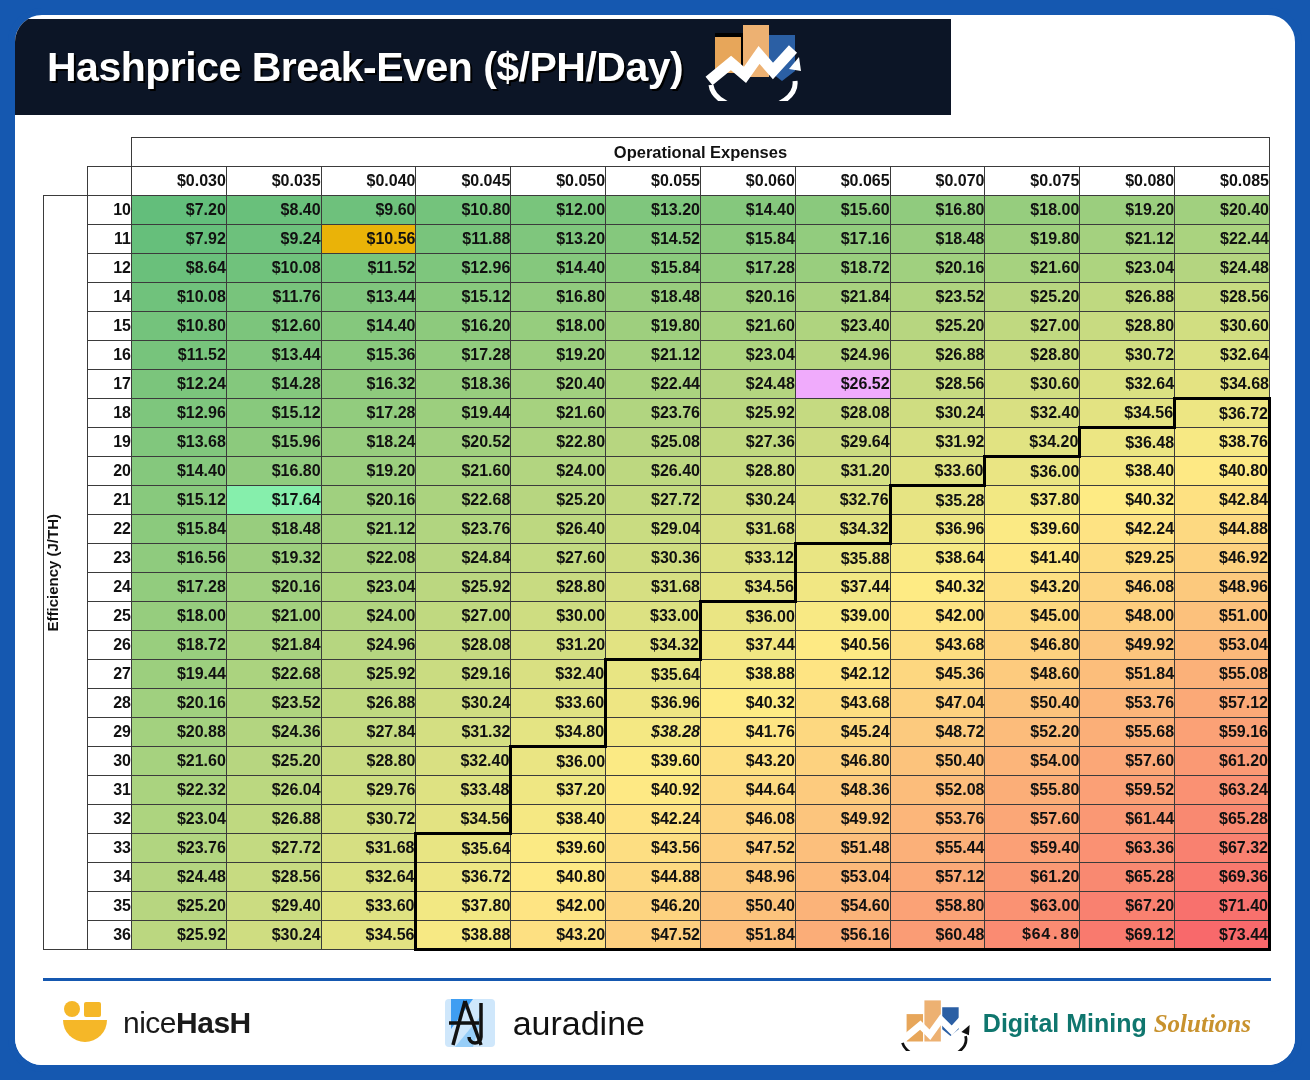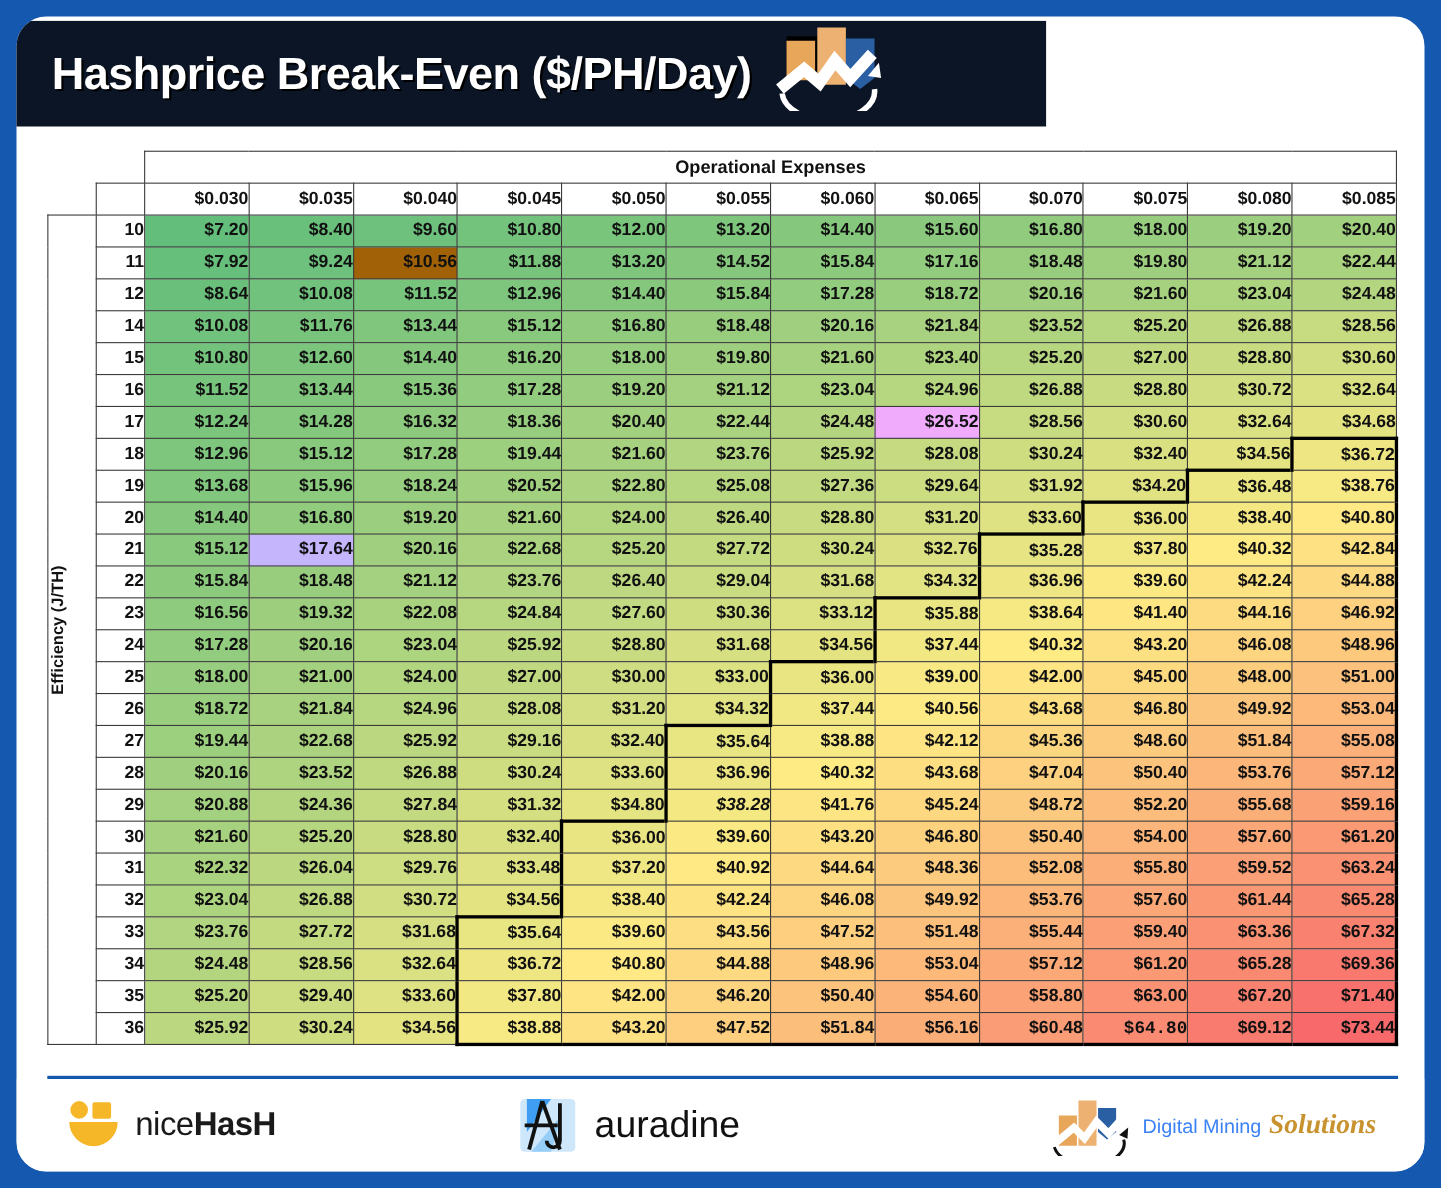--- a/index.html
+++ b/index.html
@@ -91,21 +91,21 @@
     position:absolute; left:0; bottom:0; width:100%; height:84px;
     background:#ffffff;
     display:flex; align-items:center; justify-content:space-between;
     padding:0 44px; box-sizing:border-box;
   }
   .logo{ display:flex; align-items:center; }
   .logo-text{ font-size:30px; color:#1a1a1a; letter-spacing:-0.5px; }
   .nh-light{ font-weight:400; }
   .nh-bold{ font-weight:bold; }
   .aur-text{ font-size:34px; color:#111; letter-spacing:0px; font-weight:400;}
-  .dms-a{ font-size:18px; font-weight:normal; color:#3b82f6; }
+  .dms-a{ font-size:25px; font-weight:bold; color:#0f766e; }
   .dms-b{ font-size:25px; font-weight:bold; color:#c8922e; font-style:italic;
           font-family:"Liberation Serif", serif; margin-left:7px;}
   #footrule{
     position:absolute; left:28px; bottom:84px; width:1228px; height:3px;
     background:#1558b0;
   }
 </style>
 </head>
 <body>
 
@@ -167,21 +167,21 @@
           <td class="cell" style="background: rgb(138, 201, 125);">$15.60</td>
           <td class="cell" style="background: rgb(144, 203, 126);">$16.80</td>
           <td class="cell" style="background: rgb(150, 205, 126);">$18.00</td>
           <td class="cell" style="background: rgb(155, 206, 126);">$19.20</td>
           <td class="cell" style="background: rgb(161, 208, 127);">$20.40</td>
         </tr>
         <tr>
           <td class="rowhead">11</td>
           <td class="cell" style="background: rgb(102, 191, 123);">$7.92</td>
           <td class="cell" style="background: rgb(109, 193, 124);">$9.24</td>
-          <td class="cell" style="background: #a16207;">$10.56</td>
+          <td class="cell" style="background: #eab308;">$10.56</td>
           <td class="cell" style="background: rgb(121, 196, 124);">$11.88</td>
           <td class="cell" style="background: rgb(127, 198, 125);">$13.20</td>
           <td class="cell" style="background: rgb(133, 200, 125);">$14.52</td>
           <td class="cell" style="background: rgb(139, 202, 125);">$15.84</td>
           <td class="cell" style="background: rgb(146, 204, 126);">$17.16</td>
           <td class="cell" style="background: rgb(152, 205, 126);">$18.48</td>
           <td class="cell" style="background: rgb(158, 207, 126);">$19.80</td>
           <td class="cell" style="background: rgb(164, 209, 127);">$21.12</td>
           <td class="cell" style="background: rgb(170, 211, 127);">$22.44</td>
         </tr>
@@ -301,21 +301,21 @@
           <td class="cell" style="background: rgb(200, 219, 129);">$28.80</td>
           <td class="cell" style="background: rgb(211, 223, 130);">$31.20</td>
           <td class="cell" style="background: rgb(223, 226, 130);">$33.60</td>
           <td class="cell bt bl" style="background: rgb(234, 229, 131);">$36.00</td>
           <td class="cell" style="background: rgb(245, 232, 131);">$38.40</td>
           <td class="cell br" style="background: rgb(254, 233, 132);">$40.80</td>
         </tr>
         <tr>
           <td class="rowhead">21</td>
           <td class="cell" style="background: rgb(136, 201, 125);">$15.12</td>
-          <td class="cell" style="background: #c4b5fd; margin-top: 20px;">$17.64</td>
+          <td class="cell" style="background: #86efac; margin-top: 20px;">$17.64</td>
           <td class="cell" style="background: rgb(160, 208, 127);">$20.16</td>
           <td class="cell" style="background: rgb(171, 211, 127);">$22.68</td>
           <td class="cell" style="background: rgb(183, 214, 128);">$25.20</td>
           <td class="cell" style="background: rgb(195, 218, 129);">$27.72</td>
           <td class="cell" style="background: rgb(207, 221, 129);">$30.24</td>
           <td class="cell" style="background: rgb(219, 225, 130);">$32.76</td>
           <td class="cell bt bl" style="background: rgb(230, 228, 131);">$35.28</td>
           <td class="cell" style="background: rgb(242, 232, 131);">$37.80</td>
           <td class="cell" style="background: rgb(254, 235, 132);">$40.32</td>
           <td class="cell br" style="background: rgb(254, 225, 130);">$42.84</td>
@@ -340,21 +340,21 @@
           <td class="cell" style="background: rgb(143, 203, 126);">$16.56</td>
           <td class="cell" style="background: rgb(156, 206, 126);">$19.32</td>
           <td class="cell" style="background: rgb(169, 210, 127);">$22.08</td>
           <td class="cell" style="background: rgb(182, 214, 128);">$24.84</td>
           <td class="cell" style="background: rgb(194, 218, 129);">$27.60</td>
           <td class="cell" style="background: rgb(207, 221, 129);">$30.36</td>
           <td class="cell" style="background: rgb(220, 225, 130);">$33.12</td>
           <td class="cell bt bl" style="background: rgb(233, 229, 131);">$35.88</td>
           <td class="cell" style="background: rgb(246, 233, 132);">$38.64</td>
           <td class="cell" style="background: rgb(254, 231, 131);">$41.40</td>
-          <td class="cell" style="background: rgb(253, 220, 129);">$44.16</td>
+          <td class="cell" style="background: rgb(253, 220, 129);">$29.25</td>
           <td class="cell br" style="background: rgb(253, 209, 127);">$46.92</td>
         </tr>
         <tr>
           <td class="rowhead">24</td>
           <td class="cell" style="background: rgb(146, 204, 126);">$17.28</td>
           <td class="cell" style="background: rgb(160, 208, 127);">$20.16</td>
           <td class="cell" style="background: rgb(173, 212, 127);">$23.04</td>
           <td class="cell" style="background: rgb(187, 215, 128);">$25.92</td>
           <td class="cell" style="background: rgb(200, 219, 129);">$28.80</td>
           <td class="cell" style="background: rgb(214, 223, 130);">$31.68</td>

